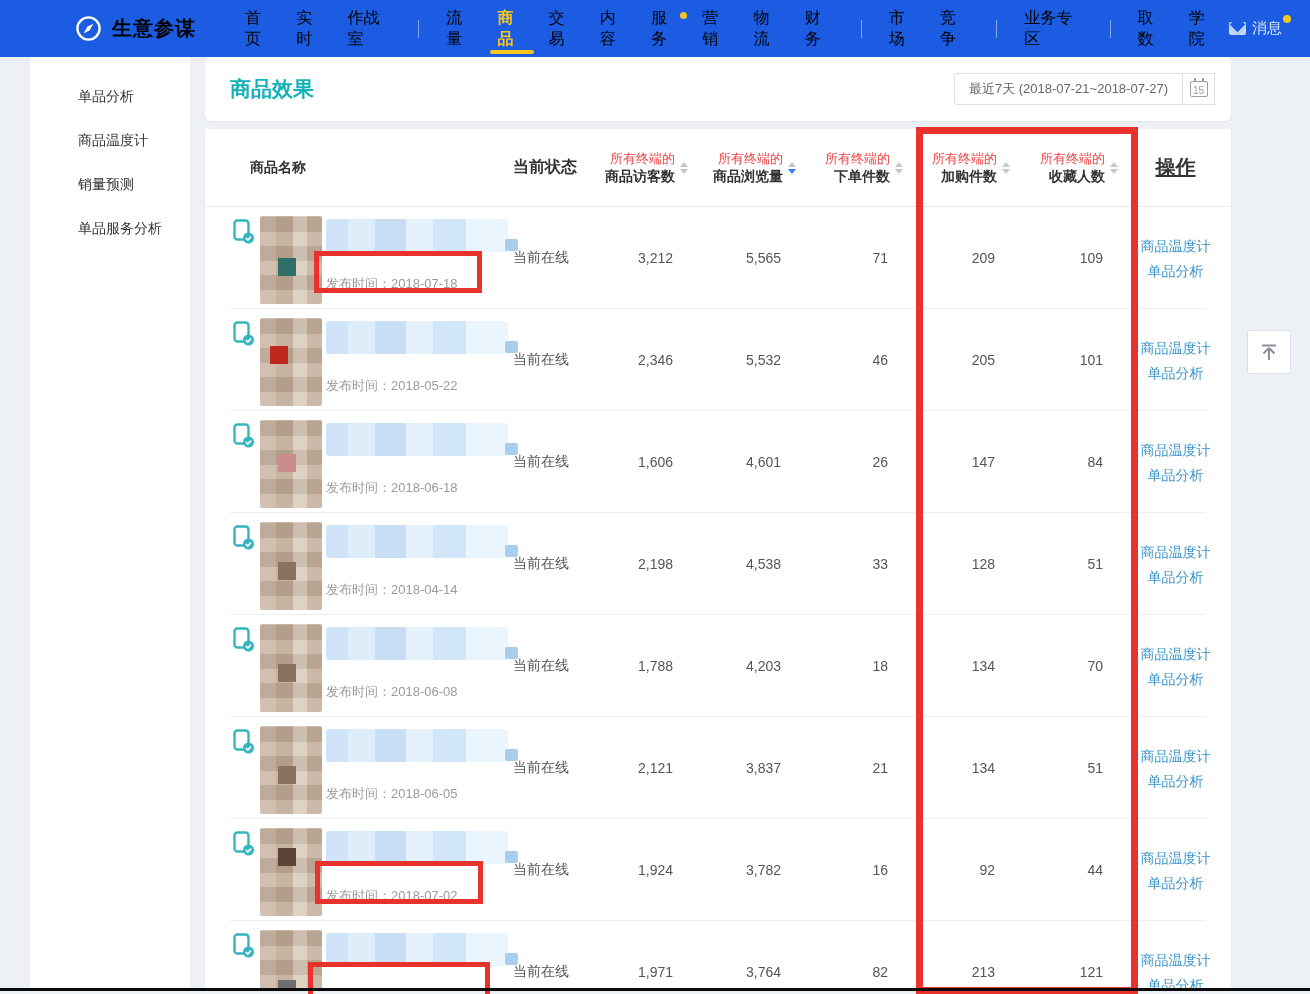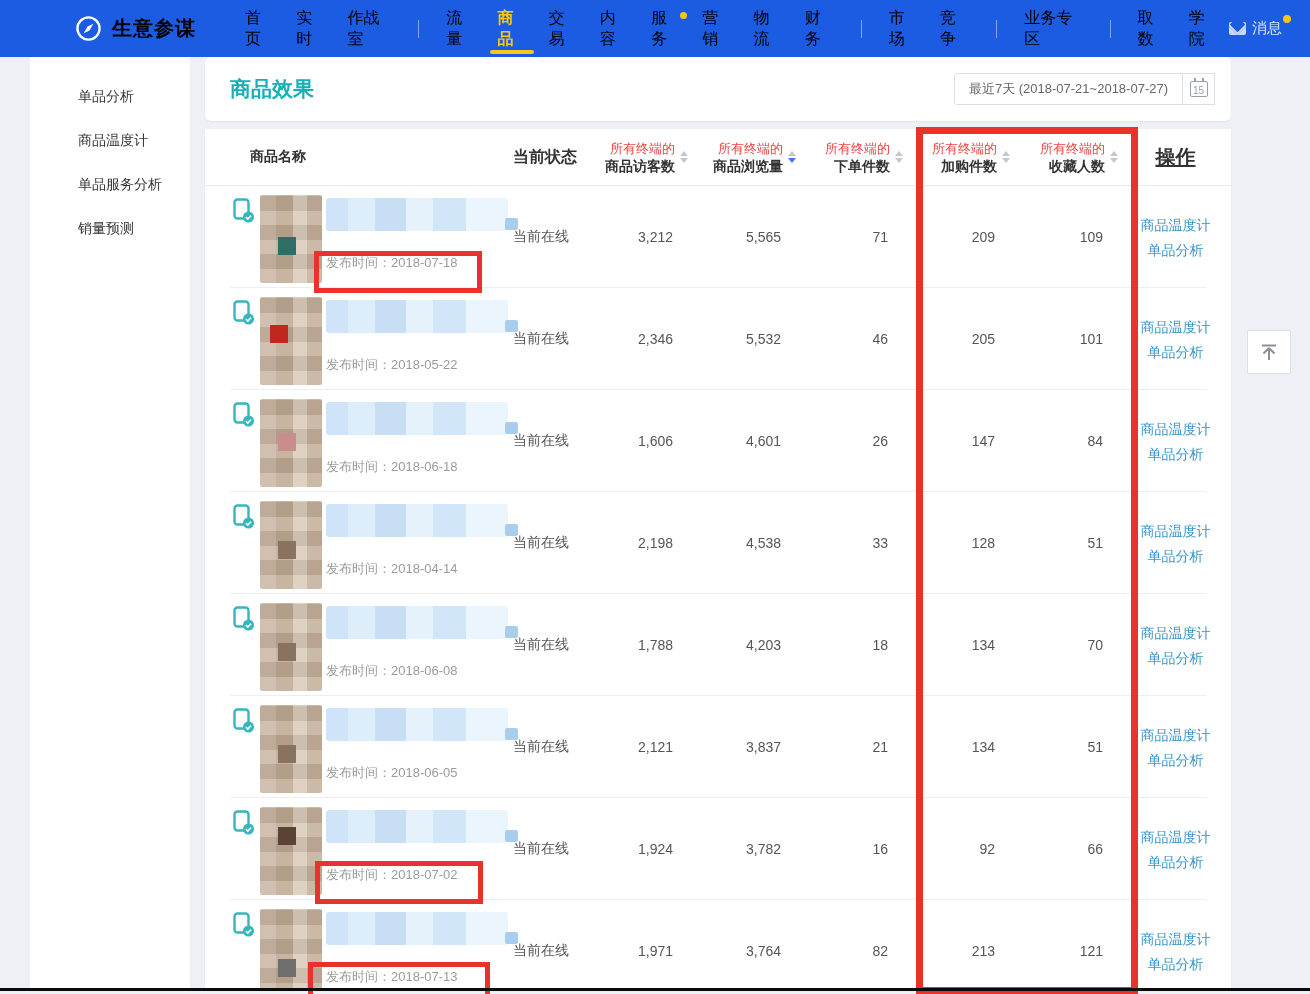--- a/index.html
+++ b/index.html
@@ -47,21 +47,21 @@
               font-size:10px; color:#9aa0a8; display:flex; align-items:flex-end; justify-content:center; line-height:10px;}
   .cal-icon::before { content:""; position:absolute; top:-4px; left:3px; width:2px; height:4px; background:#9aa0a8; }
   .cal-icon::after  { content:""; position:absolute; top:-4px; right:3px; width:2px; height:4px; background:#9aa0a8; }
 
   .table-card { position:relative; margin-top:8px; background:#fff; height:861px; overflow:hidden;
                 box-shadow:0 1px 2px rgba(0,0,0,.05); }
 
   
   .grid { display:grid; grid-template-columns:280px 80px 100px 108px 107px 107px 108px 1fr;
           padding-left:25px; }
-  .thead { height:57px; align-items:center; border-bottom:1px solid #e8eaed; }
+  .thead { height:78px; align-items:center; border-bottom:1px solid #e8eaed; }
   .th-name { font-size:14px; font-weight:bold; color:#333; padding-left:20px; }
   .th-status { font-size:16px; font-weight:bold; color:#333; padding-left:3px; }
   .th-num { display:flex; justify-content:flex-end; align-items:center; padding-right:2px; }
   .th-text { text-align:right; }
   .th-prefix { font-size:13px; color:#ef4444; line-height:17px; }
   .th-label { font-size:14px; font-weight:bold; color:#333; line-height:18px; }
   .sort { display:flex; flex-direction:column; margin-left:5px; gap:2px; cursor:pointer; }
   .arr { width:0; height:0; border-left:4px solid transparent; border-right:4px solid transparent; }
   .arr.up { border-bottom:5px solid #c3c8d0; }
   .arr.down { border-top:5px solid #c3c8d0; }
@@ -143,22 +143,22 @@
     <div class="nav-msg">
       <span class="msg-env"></span>
       <span class="msg-label">消息</span>
       <span class="msg-dot"></span>
     </div>
   </nav>
 
   <aside class="sidebar" id="sidebar-items">
       <div class="side-item">单品分析</div>
       <div class="side-item">商品温度计</div>
+      <div class="side-item">销量预测</div>
       <div class="side-item">单品服务分析</div>
-      <div class="side-item">销量预测</div>
     </aside>
 
   <main class="content">
     <div class="head-card">
       <h1 class="page-title">商品效果</h1>
       <div class="date-ctrl">
         <button class="date-btn">最近7天 (2018-07-21~2018-07-27)</button>
         <button class="cal-btn">
           <span class="cal-icon">15</span>
         </button>
@@ -379,21 +379,21 @@
         <div class="p-col">
           <div class="p-name-blur"></div>
           <div class="publish"><span>发布时间：</span><span>2018-07-02</span></div>
         </div>
       </div>
       <div class="td-status">当前在线</div>
       <div class="td-num">1,924</div>
       <div class="td-num">3,782</div>
       <div class="td-num">16</div>
       <div class="td-num">92</div>
-      <div class="td-num">66</div>
+      <div class="td-num">44</div>
       <div class="td-action">
         <a>商品温度计</a>
         <a>单品分析</a>
       </div>
     </div>
           <div class="grid tr row-7">
       <div class="td-name">
         <svg class="phone-ic" width="22" height="26" viewBox="0 0 22 26">
           <rect x="1.5" y="1.5" width="14" height="19" rx="3" fill="none" stroke="#35b5bd" stroke-width="2.4"></rect>
           <circle cx="15.5" cy="19" r="5.5" fill="#35b5bd"></circle>

